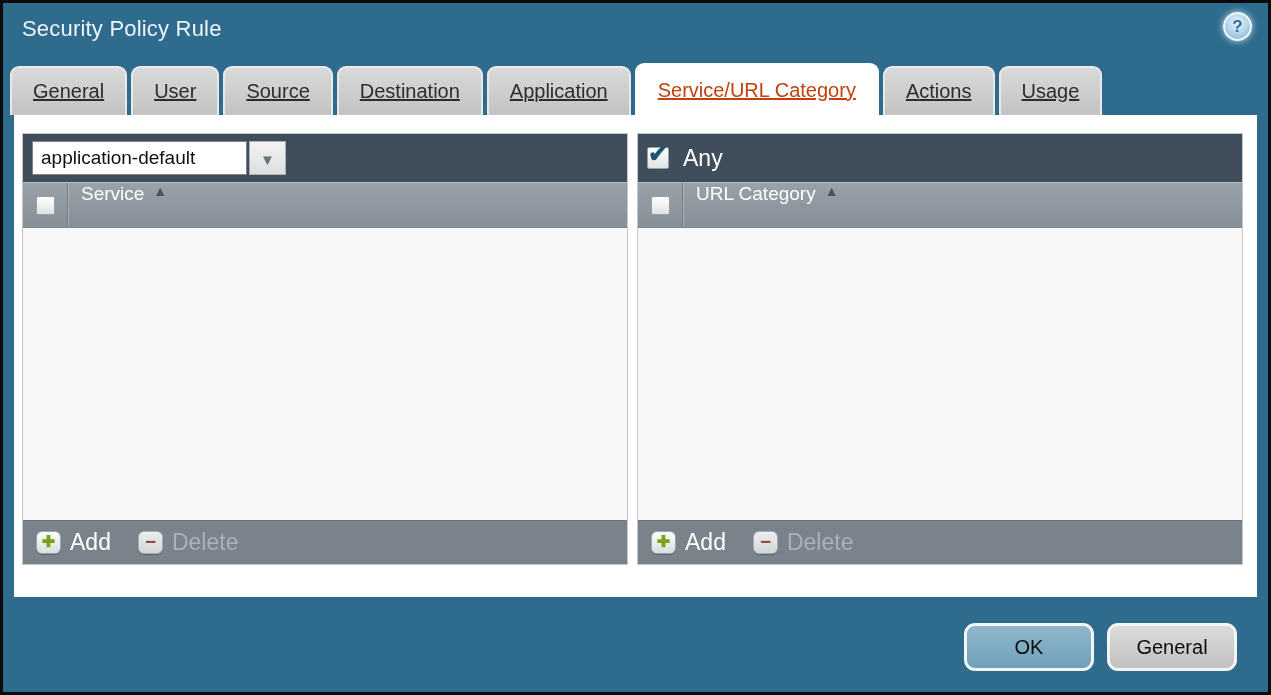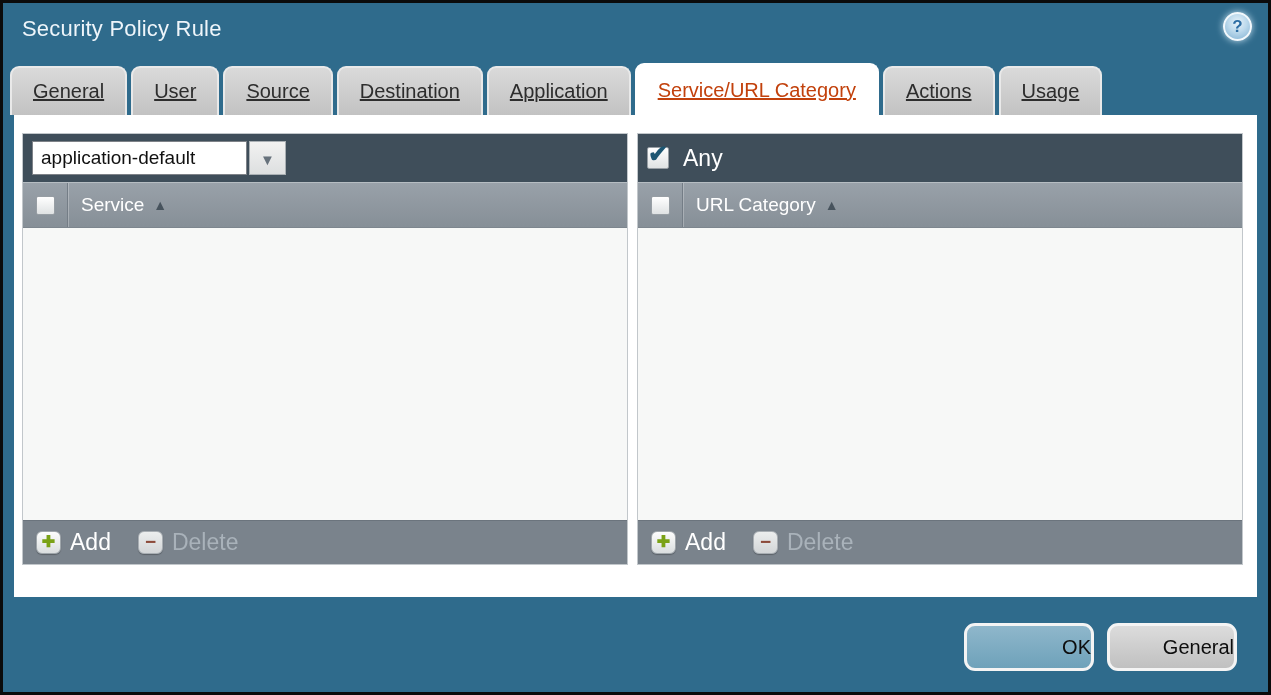--- a/index.html
+++ b/index.html
@@ -64,21 +64,21 @@
   .panel-header {
     height: 48px; flex: 0 0 48px;
     background: #3f4e5a;
     display: flex; align-items: center; padding: 0 9px;
   }
   .col-header {
     height: 46px; flex: 0 0 46px;
     background: linear-gradient(#99a1a9, #868f97);
     border-top: 1px solid #b6bdc2;
     border-bottom: 1px solid #7d868e;
-    display: flex; align-items: center;
+    display: flex; align-items: flex-start;
     color: #ffffff; font-size: 19px;
   }
   .cb-cell {
     width: 45px; height: 100%;
     display: flex; align-items: center; justify-content: center;
     border-right: 1px solid #747d86;
     box-shadow: 1px 0 0 rgba(255,255,255,0.25);
   }
   .checkbox {
     width: 19px; height: 19px;
@@ -138,21 +138,20 @@
   
   .action-buttons {
     position: absolute; right: 31px; top: 620px;
     display: flex; gap: 13px;
   }
   .btn {
     width: 130px; height: 48px;
     border: 3px solid #f4f4f4; border-radius: 11px;
     font-size: 20px; color: #0d0d0d; cursor: pointer;
     font-family: "Liberation Sans", sans-serif;
-    text-align: right;
   }
   .btn.ok     { background: linear-gradient(#8fb7cb, #6ea2ba); }
   .btn.cancel { background: linear-gradient(#dcdcdc, #c0c0c0); }
 </style>
 </head>
 <body>
 
 <div class="window">
 
   <div class="titlebar">

